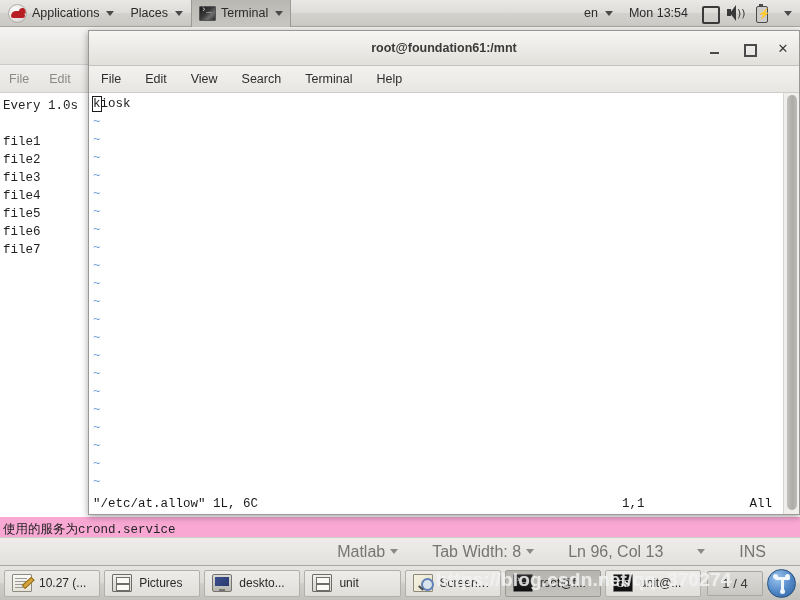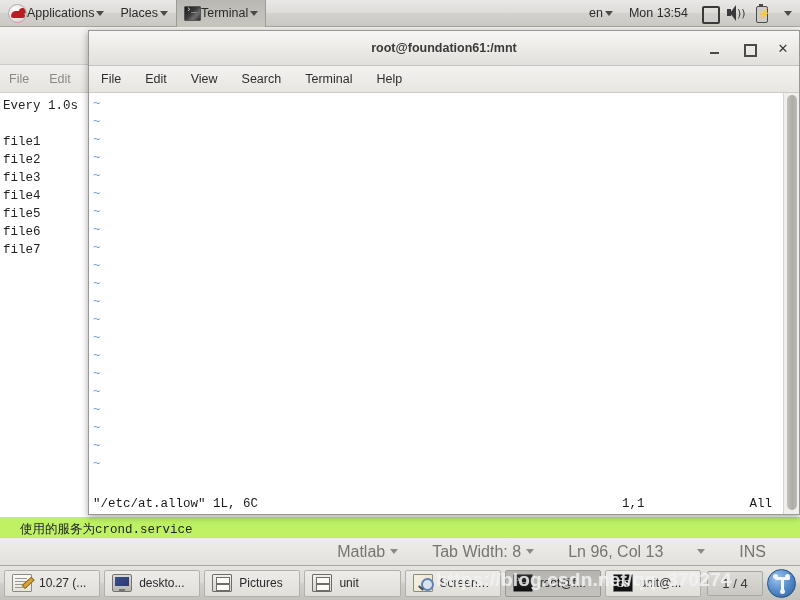--- a/index.html
+++ b/index.html
@@ -21,21 +21,21 @@
   
   #top-panel {
     position: absolute; left: 0; top: 0;
     width: 800px; height: 27px;
     background: linear-gradient(to bottom, #e9e8e6 0%, #dedcd8 50%, #d3d1cd 51%, #cbc9c4 100%);
     border-bottom: 1px solid #a8a6a1;
     display: flex; align-items: center;
     font-size: 12.5px; color: #2b2b2b;
   }
   .panel-item {
-    display: flex; align-items: center; 
+    display: flex; align-items: center; gap: 5px;
     height: 29px; padding: 0 8px;
     cursor: default; white-space: nowrap;
   }
   .panel-item.active {
     background: linear-gradient(to bottom, #b9b7b2 0%, #c9c7c2 100%);
     box-shadow: inset 1px 0 0 #9c9a95, inset -1px 0 0 #9c9a95;
   }
   .caret {
     display: inline-block;
     width: 0; height: 0;
@@ -145,24 +145,24 @@
     background: #ffffff;
     font-family: "Liberation Mono", monospace;
     font-size: 12.5px; color: #232323;
     padding: 4px 0 0 3px;
     line-height: 18px;
   }
   .gedit-line { white-space: pre; height: 18px; }
   #gedit-status-text {
     position: absolute; left: 0; top: 490px;
     width: 800px; height: 25px;
-    background: #bef264;
+    background: #f9a8d4;
     font-family: "Liberation Mono", monospace;
     font-size: 12.5px; color: #232323;
-    padding-left: 20px; line-height: 24px; white-space: pre;
+    padding-left: 3px; line-height: 24px; white-space: pre;
   }
   .cjk { font-family: "DejaVu Sans", sans-serif; }
   #gedit-statusbar {
     position: absolute; left: 0; top: 510px;
     width: 800px; height: 28px;
     background: linear-gradient(to bottom, #eeedeb 0%, #e3e1dd 100%);
     border-top: 1px solid #d0cdc8;
     display: flex; align-items: center; justify-content: flex-end;
     font-size: 16px; color: #77756f;
   }
@@ -533,20 +533,21 @@
       <span class="tmenu">File</span>
       <span class="tmenu">Edit</span>
       <span class="tmenu">View</span>
       <span class="tmenu">Search</span>
       <span class="tmenu">Terminal</span>
       <span class="tmenu">Help</span>
     </div>
 
     <div id="term-content">
       <div id="vim-pane">
+        <div class="vline"><span class="vim-cursor">k</span><span>iosk</span></div>
         <div id="vim-tildes">
             <div class="vline tilde">~</div>
             <div class="vline tilde">~</div>
             <div class="vline tilde">~</div>
             <div class="vline tilde">~</div>
             <div class="vline tilde">~</div>
             <div class="vline tilde">~</div>
             <div class="vline tilde">~</div>
             <div class="vline tilde">~</div>
             <div class="vline tilde">~</div>
@@ -577,26 +578,26 @@
     </div>
   </div>
 
   <div id="taskbar">
     <div id="taskbar-items" style="display:flex;align-items:center;flex:1 1 auto;min-width:0;">
         <div class="task">
           <span class="tk-icon ic-gedit"></span>
           <span class="tk-label">10.27 (...</span>
         </div>
         <div class="task">
+          <span class="tk-icon ic-files"></span>
+          <span class="tk-label">Pictures</span>
+        </div>
+        <div class="task">
           <span class="tk-icon ic-monitor"></span>
           <span class="tk-label">deskto...</span>
-        </div>
-        <div class="task">
-          <span class="tk-icon ic-files"></span>
-          <span class="tk-label">Pictures</span>
         </div>
         <div class="task">
           <span class="tk-icon ic-files"></span>
           <span class="tk-label">unit</span>
         </div>
         <div class="task">
           <span class="tk-icon ic-screenshot"></span>
           <span class="tk-label">Screens...</span>
         </div>
         <div class="task active">

